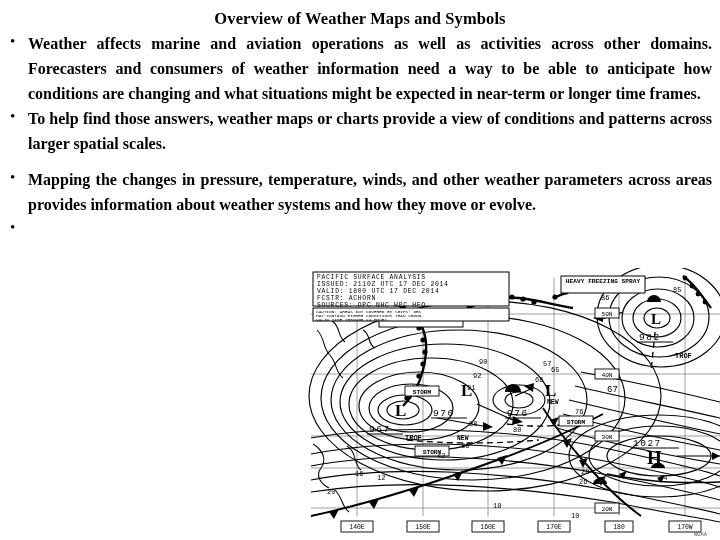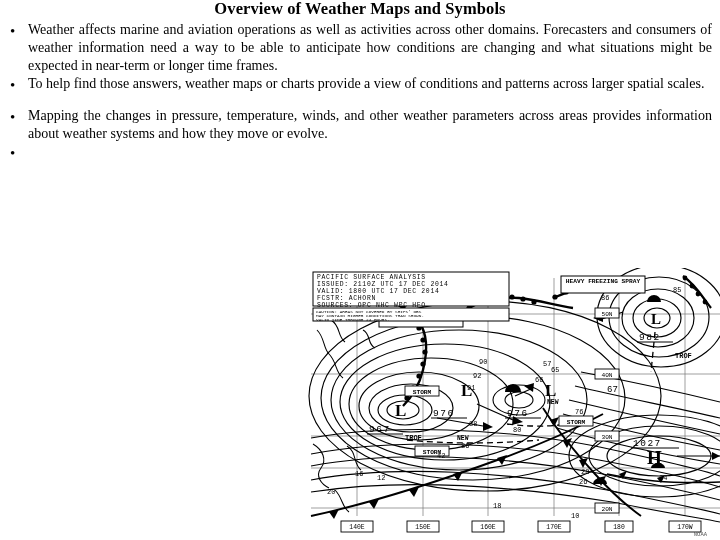--- a/index.html
+++ b/index.html
@@ -16,21 +16,21 @@
     position: relative;
   }
 
   
   .slide-title {
     text-align: center;
     font-weight: bold;
     font-size: 16.5px;
     line-height: 1.15;
     letter-spacing: 0.1px;
-    padding-top: 0;
+    padding-top: 10px;
     padding-bottom: 2px;
   }
 
   
   .bullet-group { margin: 0; padding: 0; }
 
   .bullet {
     display: flex;
     align-items: flex-start;
     padding-left: 6px;
@@ -39,25 +39,26 @@
     flex: 0 0 auto;
     width: 22px;
     text-align: left;
     font-size: 15px;
     line-height: 21.5px;
     padding-left: 4px;
     box-sizing: border-box;
   }
   .bullet-text {
     flex: 1 1 auto;
-    font-size: 14px;
-    line-height: 18px;
+    font-size: 16px;
+    line-height: 25px;
     text-align: justify;
     text-justify: inter-word;
     padding-right: 8px;
+    font-weight: bold;
   }
 
   
   .group2 { margin-top: 11px; }
   .bullet.narrow .bullet-text {
     width: 270px;
     flex: 0 0 270px;
     padding-right: 0;
   }
 

